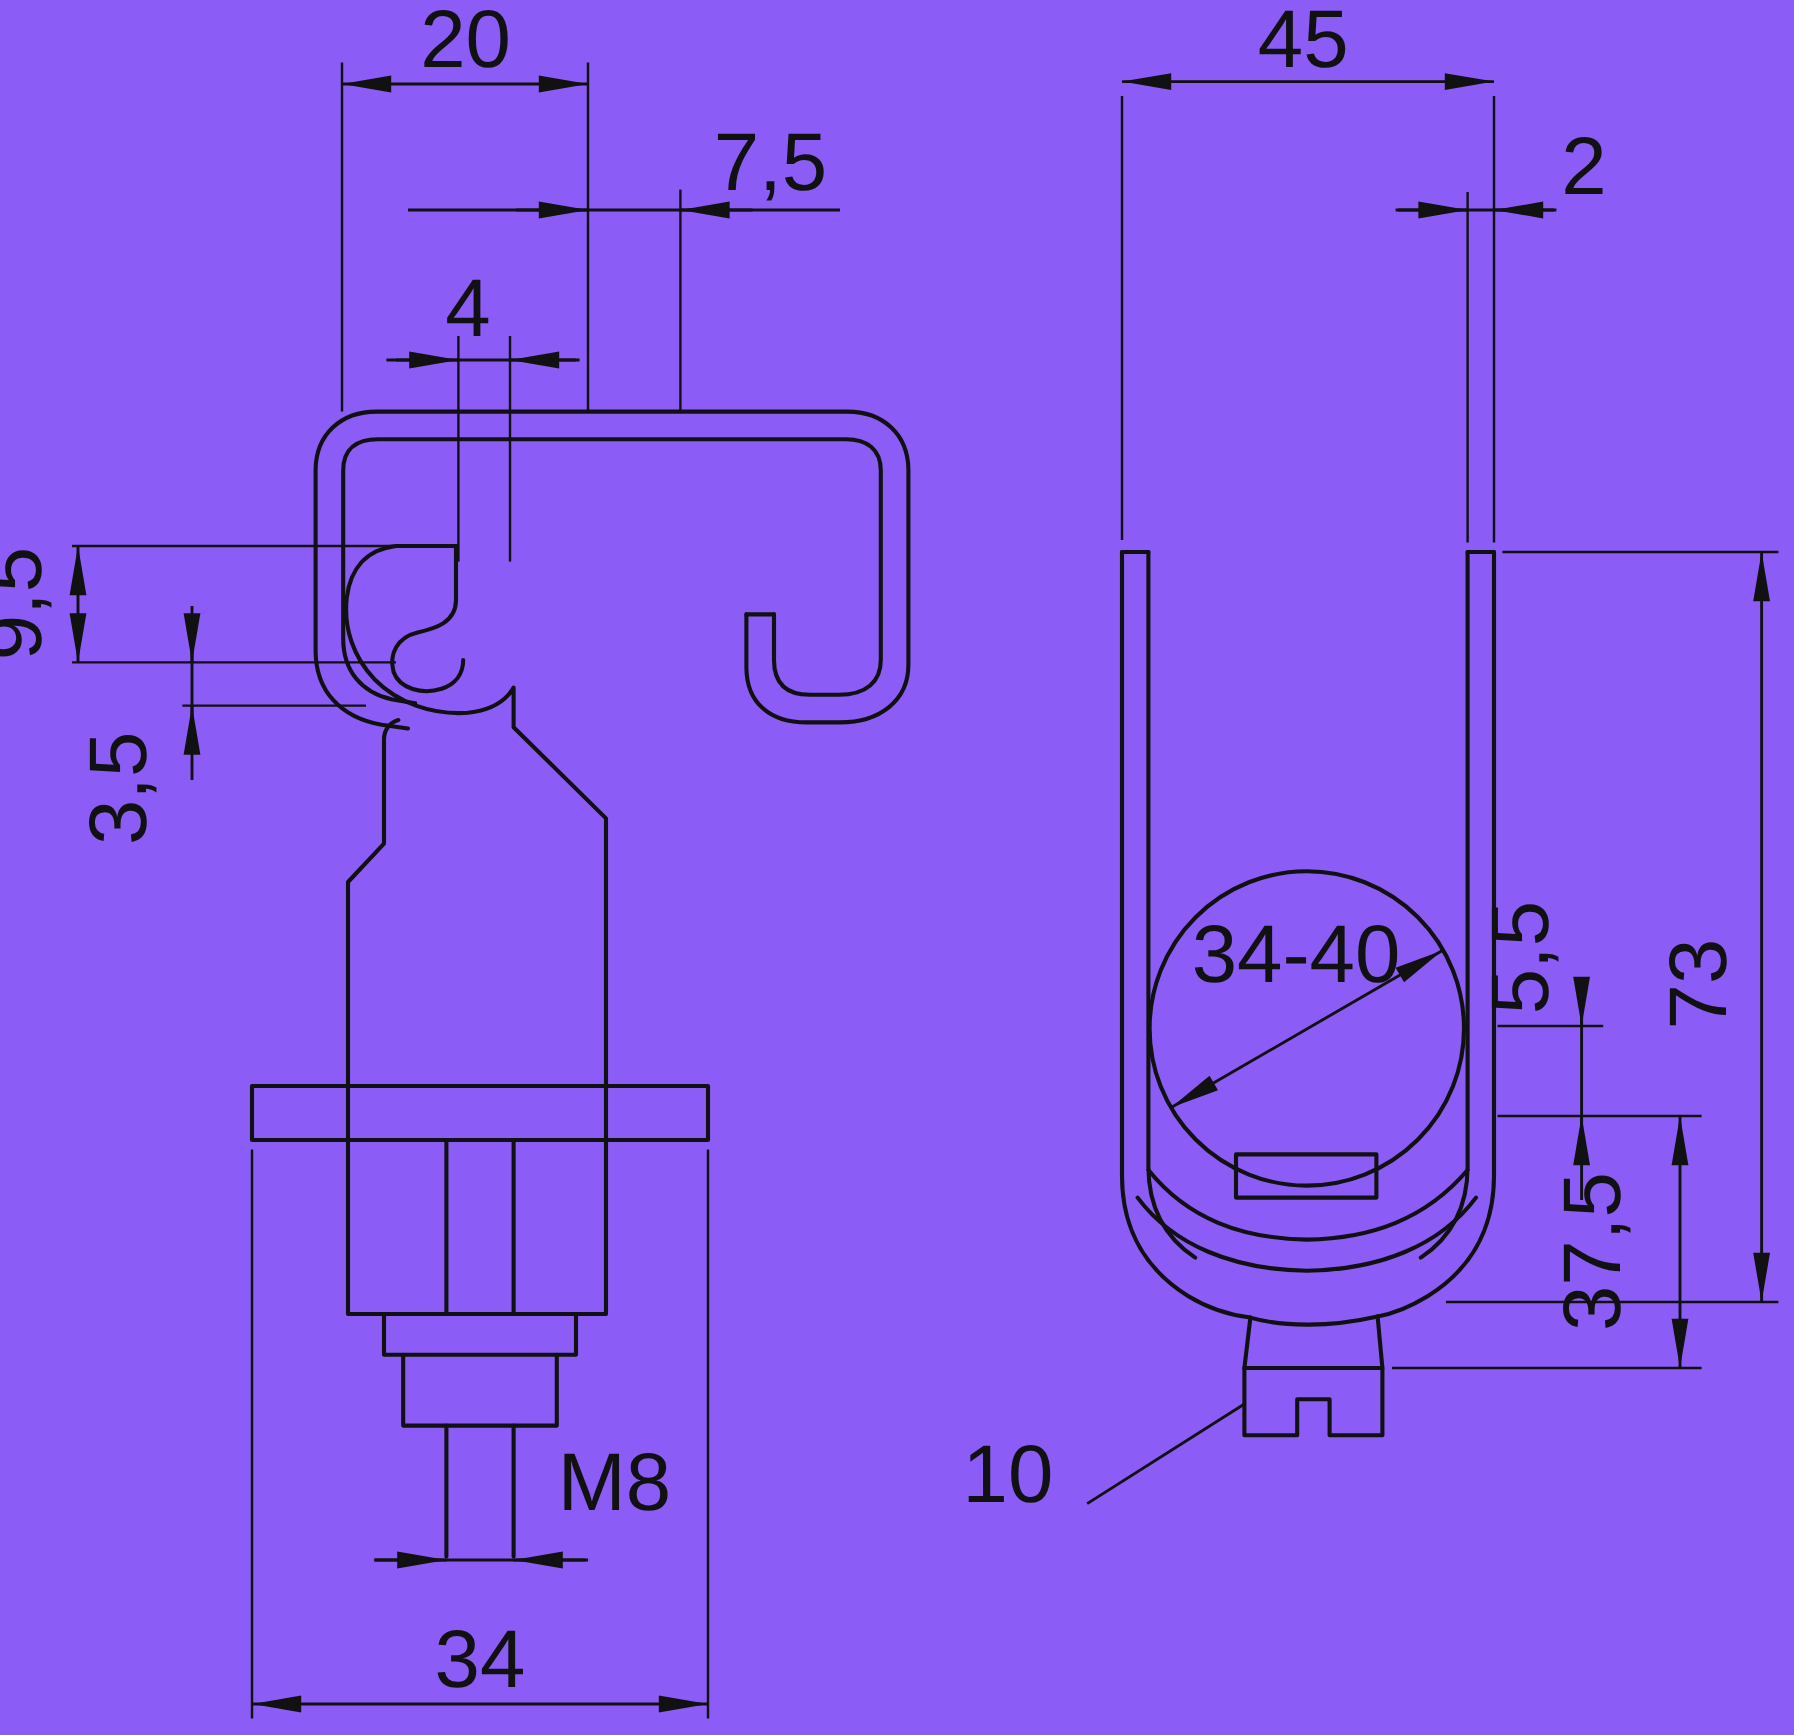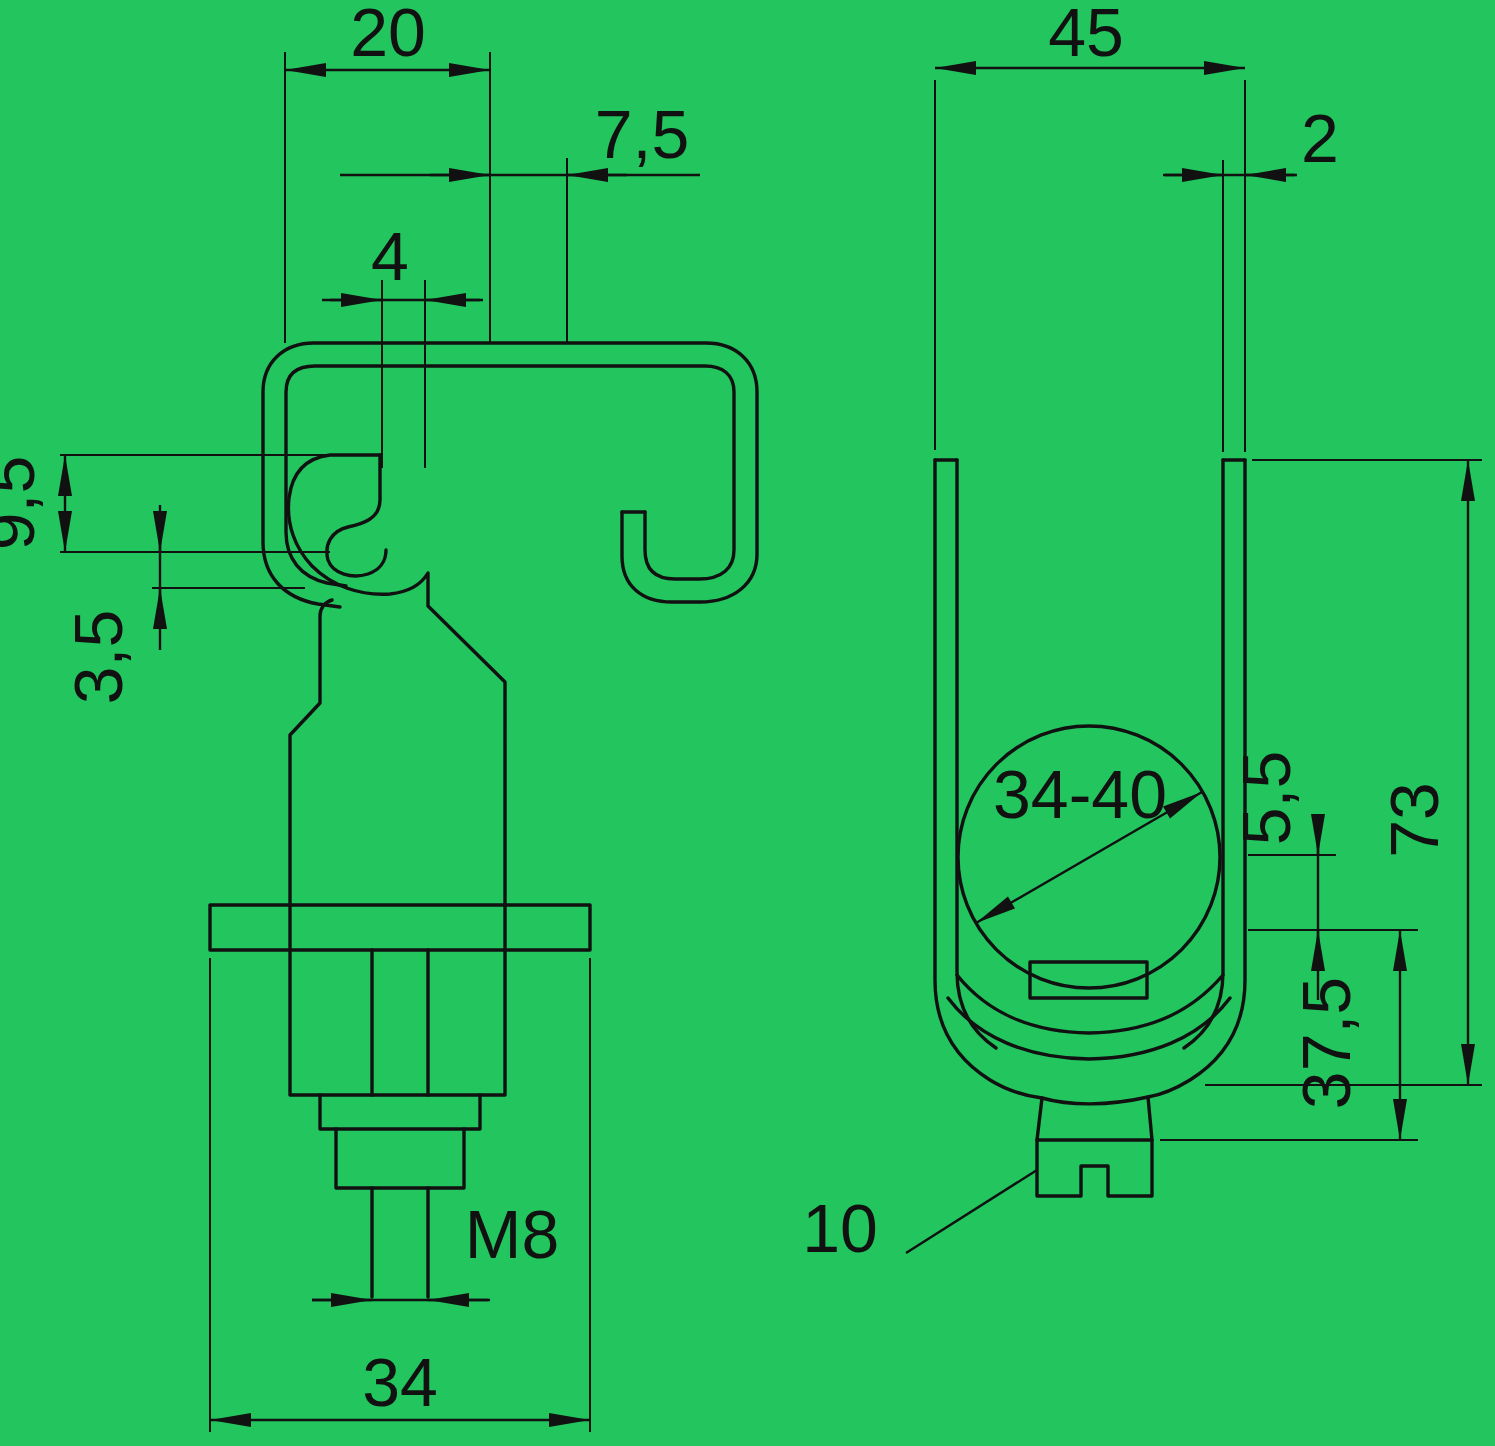--- a/index.html
+++ b/index.html
@@ -8,21 +8,21 @@
     background: #ffffff;
     width: 1495px;
     height: 1446px;
     overflow: hidden;
     font-family: "Liberation Sans", sans-serif;
   }
   .stage {
     position: relative;
     width: 1495px;
     height: 1446px;
-    background: #22c55e;
+    background: #8b5cf6;
   }
   svg { display: block; }
   .outline  { stroke: #111111; stroke-width: 3.4; fill: none; stroke-linejoin: round; stroke-linecap: round; }
   .ext      { stroke: #111111; stroke-width: 2;   fill: none; }
   .dim      { stroke: #111111; stroke-width: 2.4; fill: none; }
   .leader   { stroke: #111111; stroke-width: 2.4; fill: none; }
   .dim-text { font-family: "Liberation Sans", sans-serif; font-size: 68px; fill: #111111; }
 </style>
 </head>
 <body>

